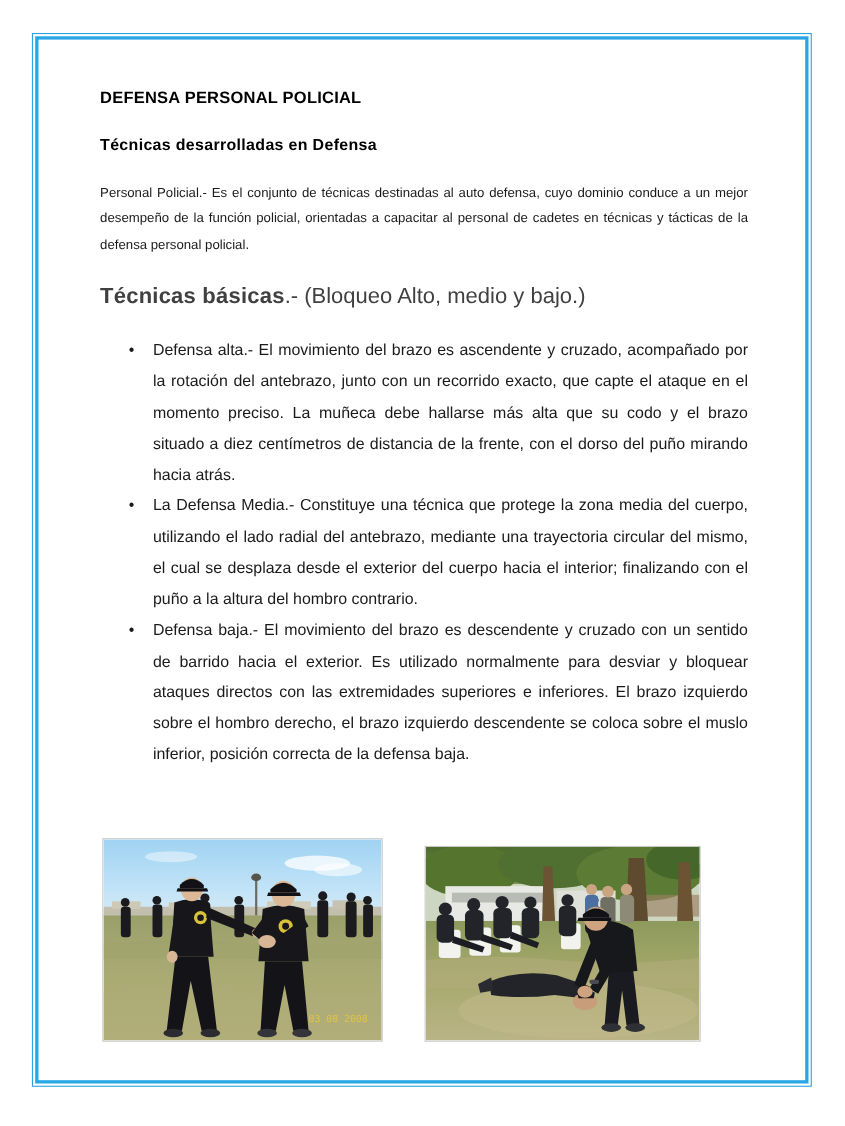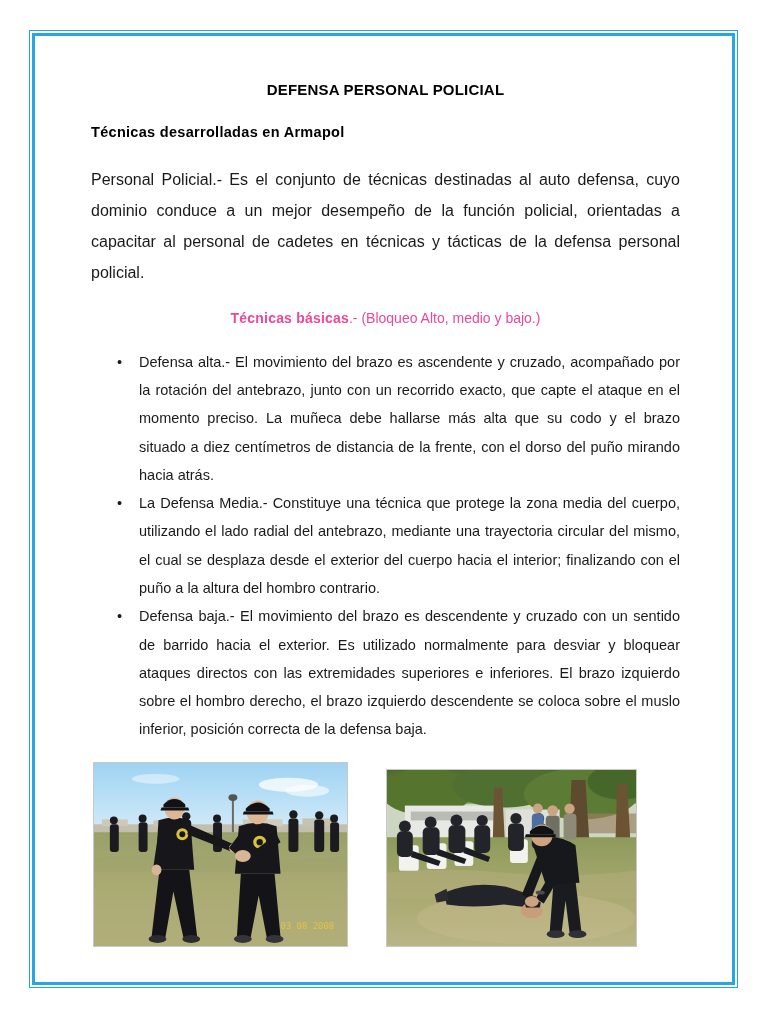--- a/index.html
+++ b/index.html
@@ -39,50 +39,49 @@
 
   
   .content {
     position: absolute;
     left: 56px;
     top: 45px;
     width: 589px;
   }
 
   .doc-title {
-    text-align: center;
     font-size: 15px;
     font-weight: bold;
     letter-spacing: 0.2px;
     margin: 0 0 24px 0;
     line-height: 1.2;
   }
 
   .subheading {
     font-size: 14.5px;
     font-weight: bold;
     margin: 0 0 22px 0;
     line-height: 1.3;
     letter-spacing: 0.3px;
   }
 
   p.body-text {
-    font-size: 16px;
+    font-size: 12px;
     line-height: 1.95;
     text-align: justify;
     margin: 0 0 16px 0;
     color: #1a1a1a;
   }
 
   p.lead-line {
-    font-size: 14px;
+    font-size: 20px;
     line-height: 1.95;
-    text-align: center;
+    text-align: left;
     margin: 0 0 16px 0;
-    color: #ec4899;
+    color: #404040;
   }
   p.lead-line b {
     font-weight: bold;
     letter-spacing: 0.2px;
   }
 
   
   ul.tech-list {
     list-style: none;
     margin: 6px 0 0 0;
@@ -138,21 +137,21 @@
 </head>
 <body>
 
 <div class="page-frame">
 <div class="page-frame-inner">
 
   <div class="content">
 
     <h1 class="doc-title">DEFENSA PERSONAL POLICIAL</h1>
 
-    <h2 class="subheading">Técnicas desarrolladas en Armapol</h2>
+    <h2 class="subheading">Técnicas desarrolladas en Defensa</h2>
 
     <p class="body-text">Personal Policial.- Es el conjunto de técnicas destinadas al auto defensa, cuyo dominio conduce a un mejor desempeño de la función policial, orientadas a capacitar al personal de cadetes en técnicas y tácticas de la defensa personal policial.</p>
 
     <p class="lead-line">
       <b>Técnicas básicas</b><span>.- (Bloqueo Alto, medio y bajo.)</span>
     </p>
 
 
     <ul class="tech-list">
       <li>

